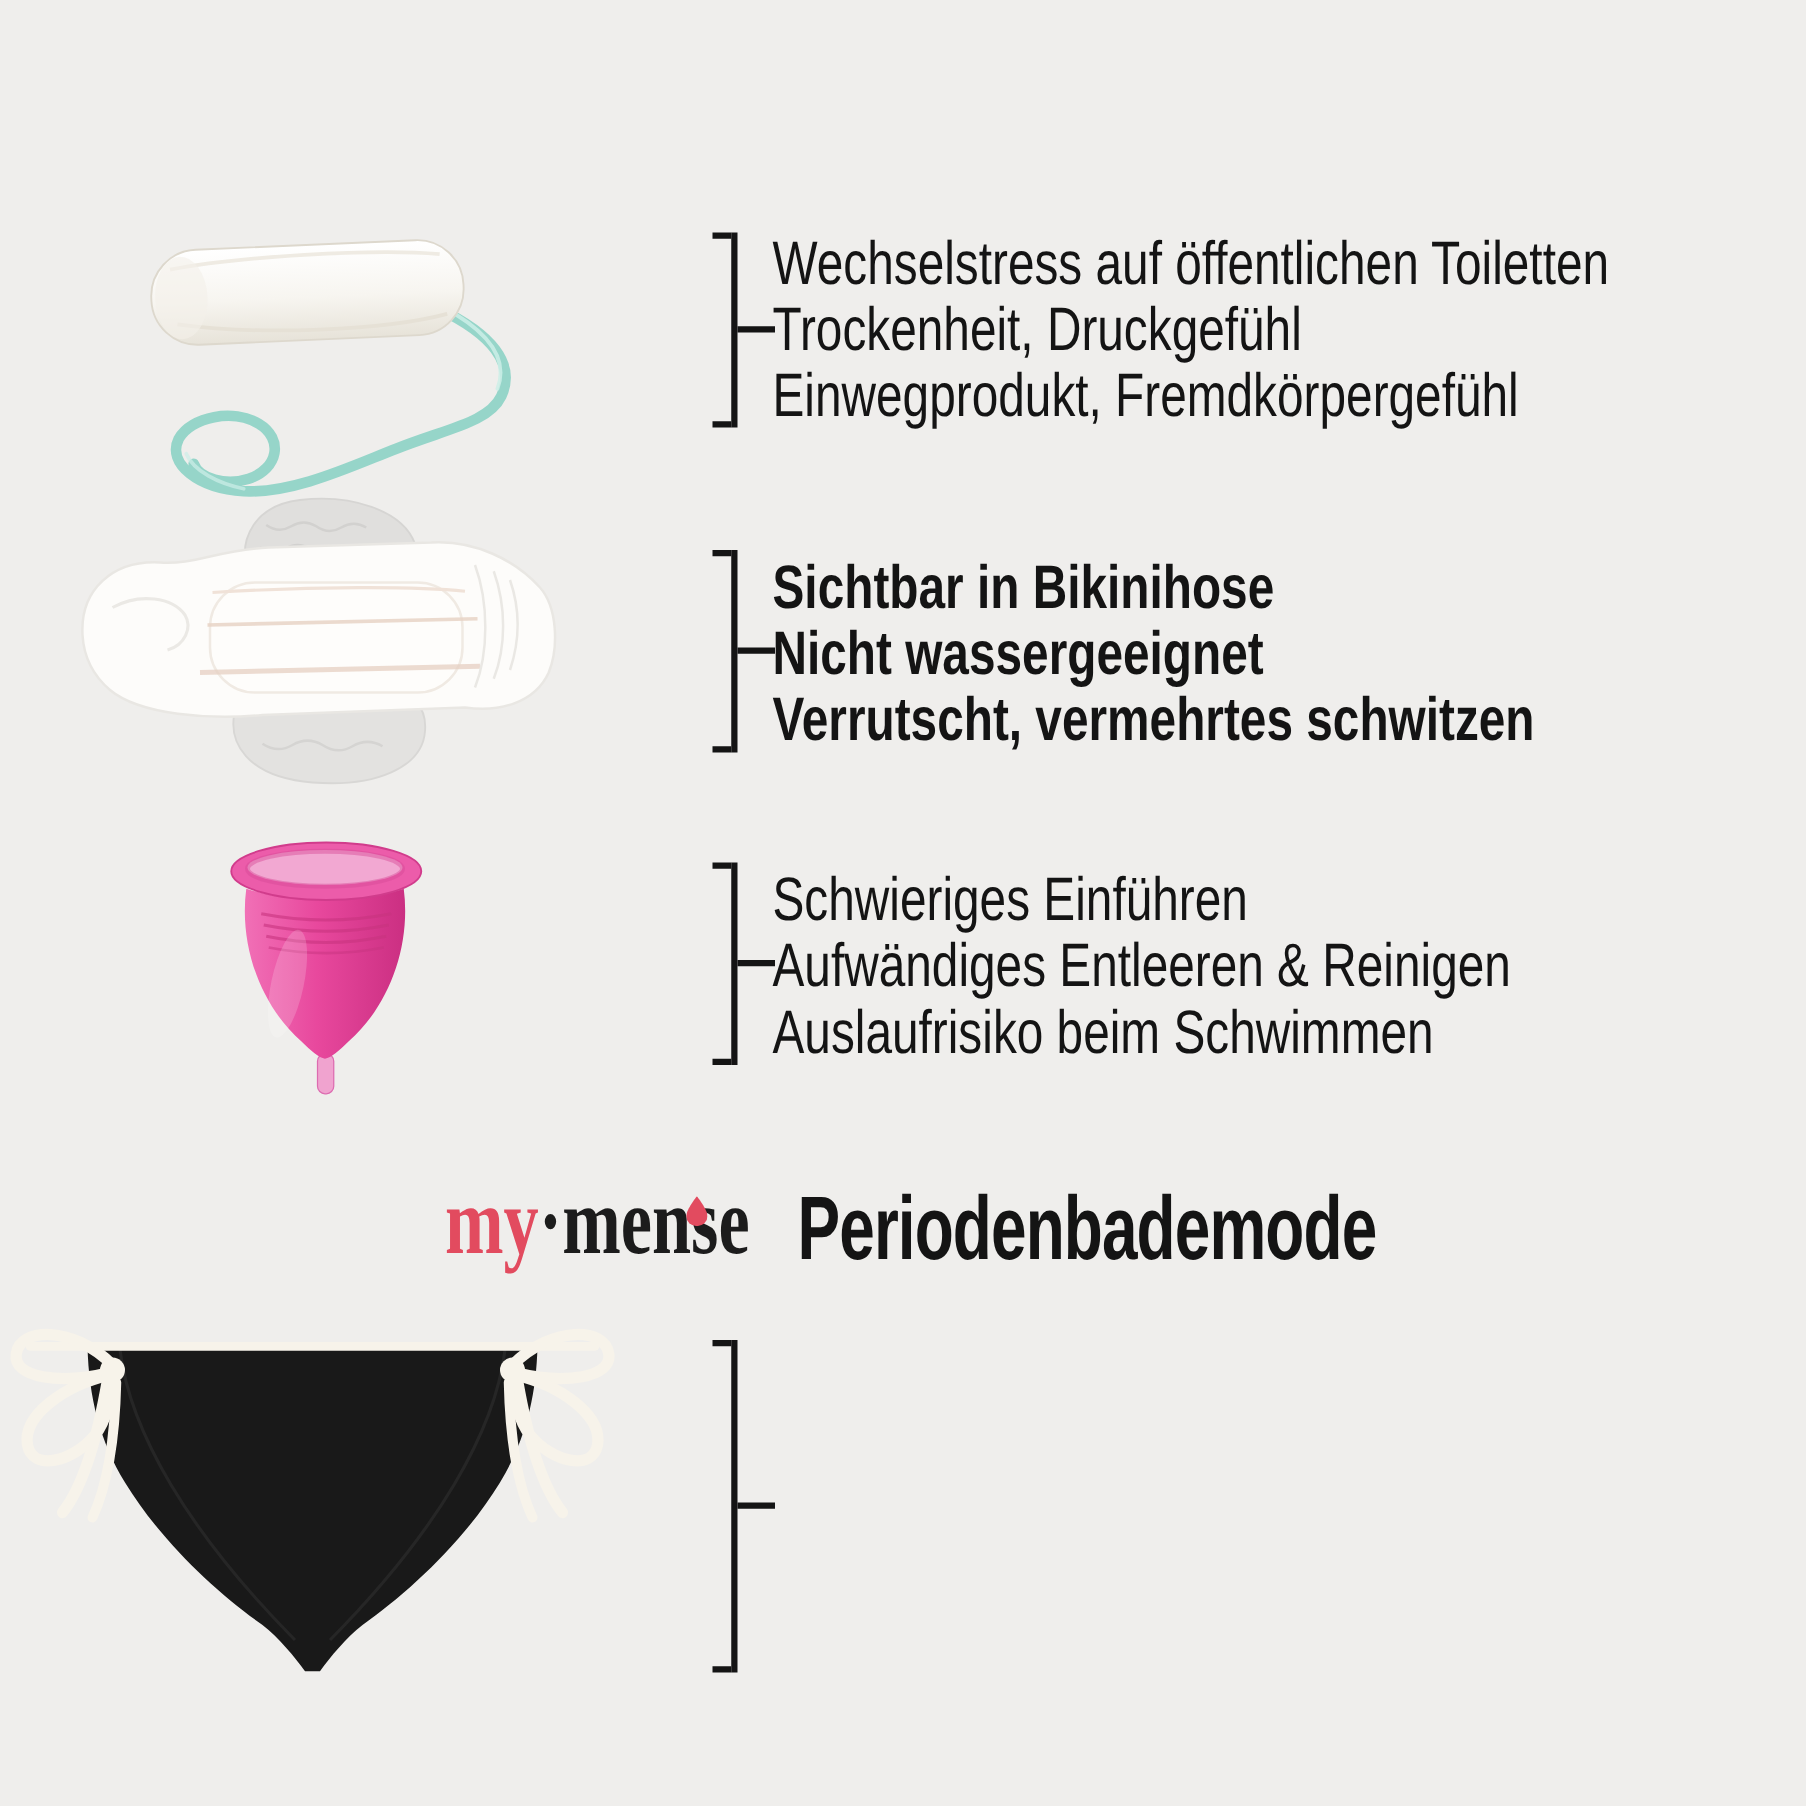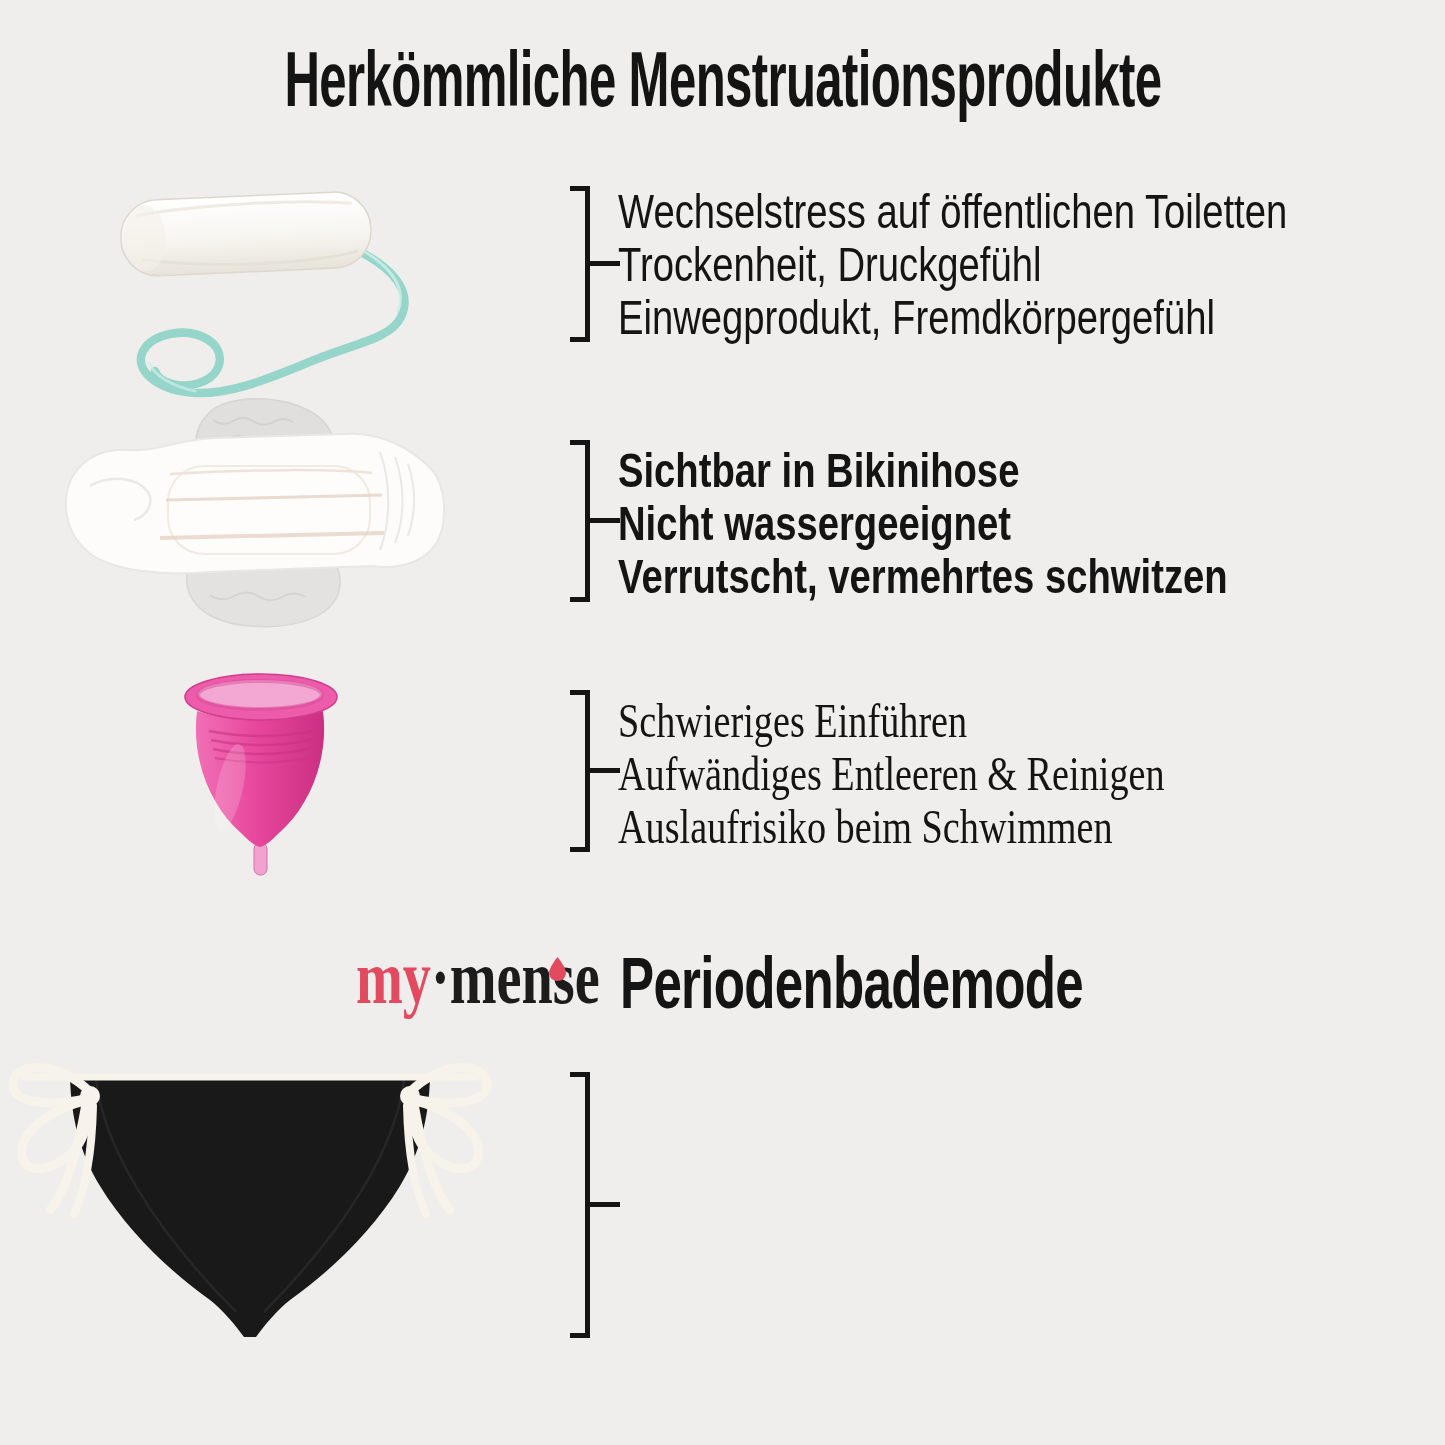--- a/index.html
+++ b/index.html
@@ -3,21 +3,21 @@
 <meta charset="utf-8">
 <style>
   html,body{margin:0;padding:0;}
   body{font-family:"Liberation Sans","DejaVu Sans",sans-serif;}
   .canvas{position:relative;width:1445px;height:1445px;background:var(--bg,#efeeec);overflow:hidden;}
 
   
   .h1{position:absolute;top:36px;left:0;width:1445px;text-align:center;white-space:nowrap;}
   .h1 span{display:inline-block;font-weight:bold;font-size:78px;line-height:86px;color:var(--ink,#141414);
            transform:scaleX(0.63);transform-origin:50% 50%;letter-spacing:-1px;}
-  .h2{position:absolute;top:943px;left:620px;white-space:nowrap;}
+  .h2{position:absolute;top:943px;left:638px;white-space:nowrap;}
   .h2 span{display:inline-block;font-weight:bold;font-size:72px;line-height:80px;color:var(--ink,#141414);
            transform:scaleX(0.71);transform-origin:0 50%;letter-spacing:-1px;}
 
   
   .logo{position:absolute;top:935px;left:356px;white-space:nowrap;
         font-family:"Liberation Serif","DejaVu Serif",serif;font-weight:bold;font-size:76px;line-height:84px;
         transform:scaleX(0.74);transform-origin:0 50%;}
   .logo .red{color:var(--brand_red,#e24b5f);}
   .logo .blk{color:#1c1c1c;}
   .drop{position:absolute;top:957px;left:549px;width:17px;height:24px;}
@@ -41,23 +41,20 @@
   svg .cream{stroke:var(--bikini_string_cream,#f7f3ea);}
   svg .creamfill{fill:var(--bikini_string_cream,#f7f3ea);}
   svg .blackfill{fill:var(--bikini_black,#191919);}
   svg .dropfill{fill:var(--brand_red,#e24b5f);}
 </style>
 </head>
 <body>
 
 <div class="canvas">
 
-  <div class="h1">
-    <span>Herkömmliche Menstruationsprodukte</span>
-  </div>
 
   <div class="img" style="left:95px;top:175px;width:420px;height:225px;">
     <svg width="420" height="225" viewBox="0 0 420 225">
       <defs>
         <linearGradient id="tampBody" x1="0" y1="0" x2="0" y2="1">
           <stop offset="0" stop-color="#ffffff"></stop>
           <stop offset="0.55" stop-color="#f7f5f0"></stop>
           <stop offset="1" stop-color="#e7e3d9"></stop>
         </linearGradient>
       </defs>
@@ -135,21 +132,21 @@
       <ellipse cx="55" cy="122" rx="13" ry="44" fill="#ffffff" opacity="0.18" transform="rotate(12 55 122)"></ellipse>
 
       <ellipse cx="86" cy="32" rx="76" ry="23" fill="#ec5caa" stroke="#d13c8c" stroke-width="1.5"></ellipse>
       <ellipse cx="85" cy="29" rx="62" ry="14" fill="#f2a8d2"></ellipse>
       <ellipse cx="85" cy="30" rx="62" ry="14" fill="none" stroke="#d84a97" stroke-width="4" opacity="0.45"></ellipse>
     </svg>
   </div>
   <div class="bracket" style="left:585px;top:690px;height:162px;">
       <span class="mid"></span>
     </div>
-  <div class="points" style="top:694px;font-family:Liberation Serif, serif;">
+  <div class="points" style="top:694px;">
     <div class="pt">Schwieriges Einführen</div>
     <div class="pt">Aufwändiges Entleeren &amp; Reinigen</div>
     <div class="pt">Auslaufrisiko beim Schwimmen</div>
   </div>
 
   <div class="logo">
     <span class="red">my</span><span class="blk">·</span><span class="blk">mense</span>
   </div>
   <div class="drop">
     <svg width="17" height="24" viewBox="0 0 17 24">

